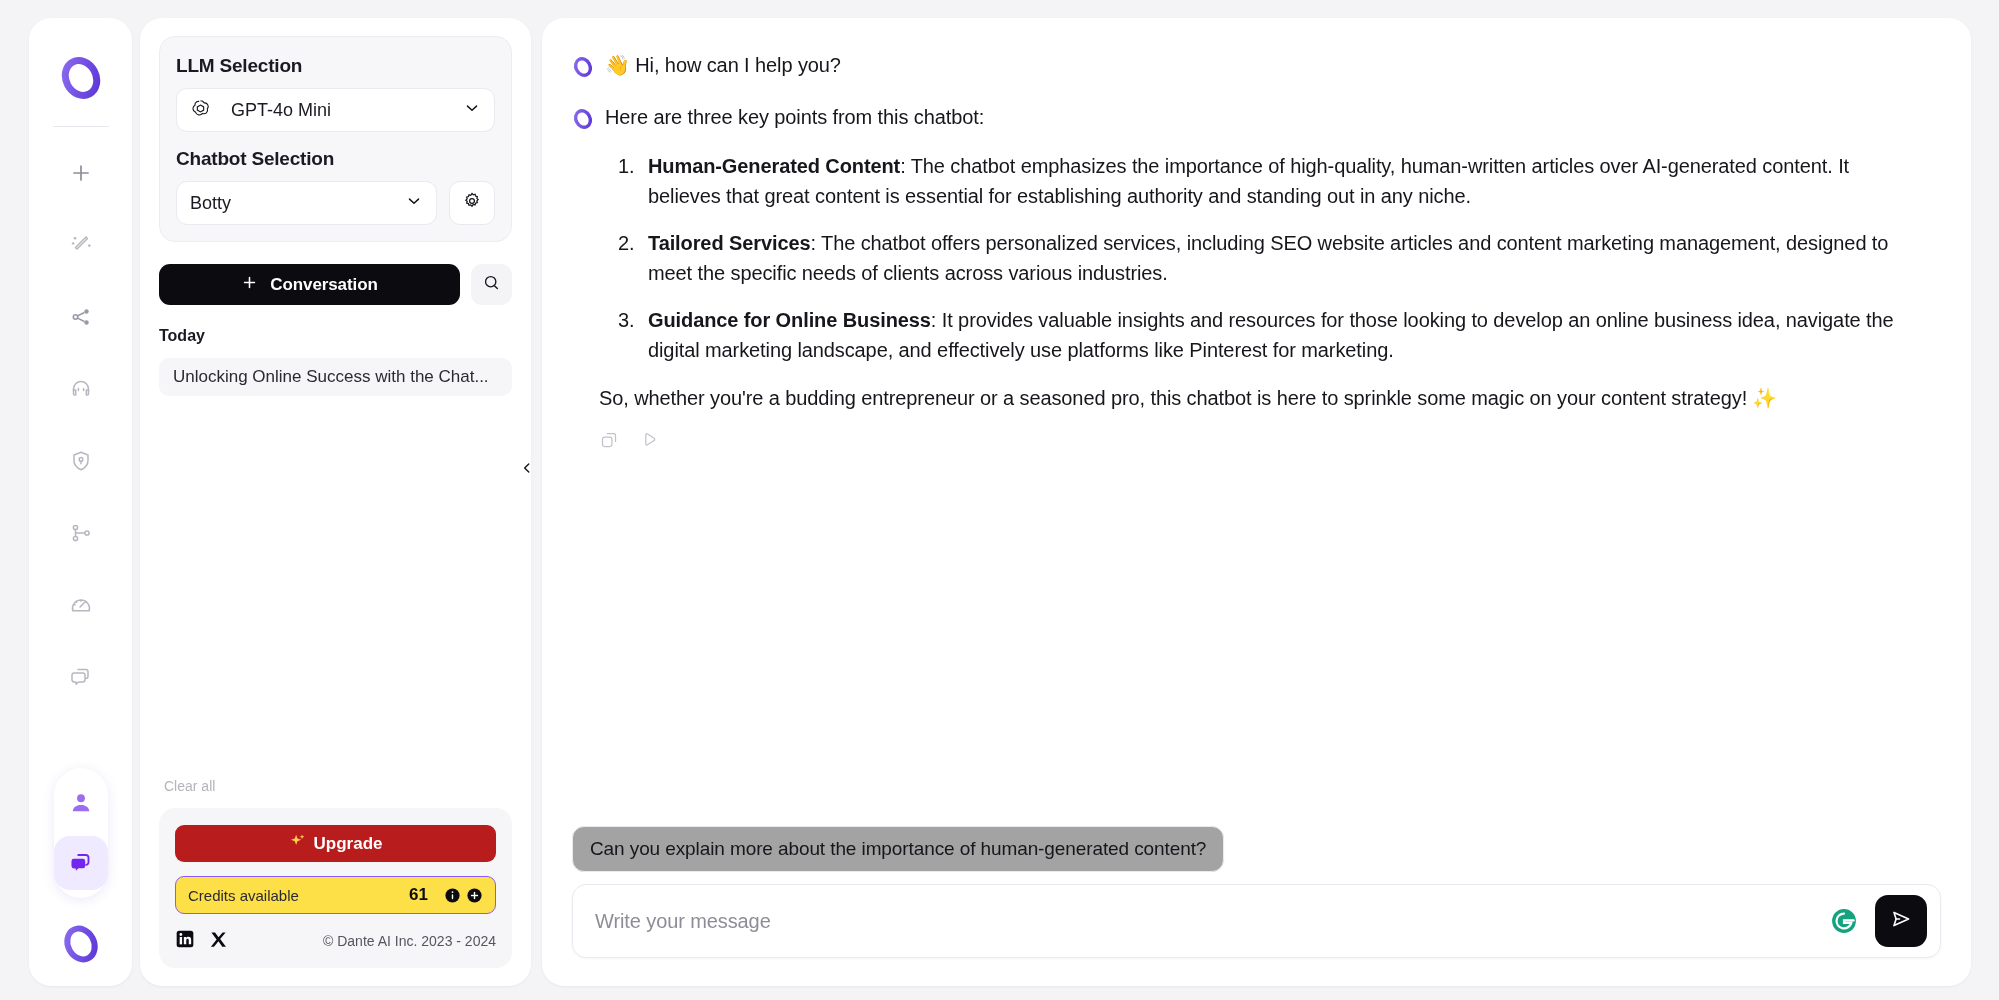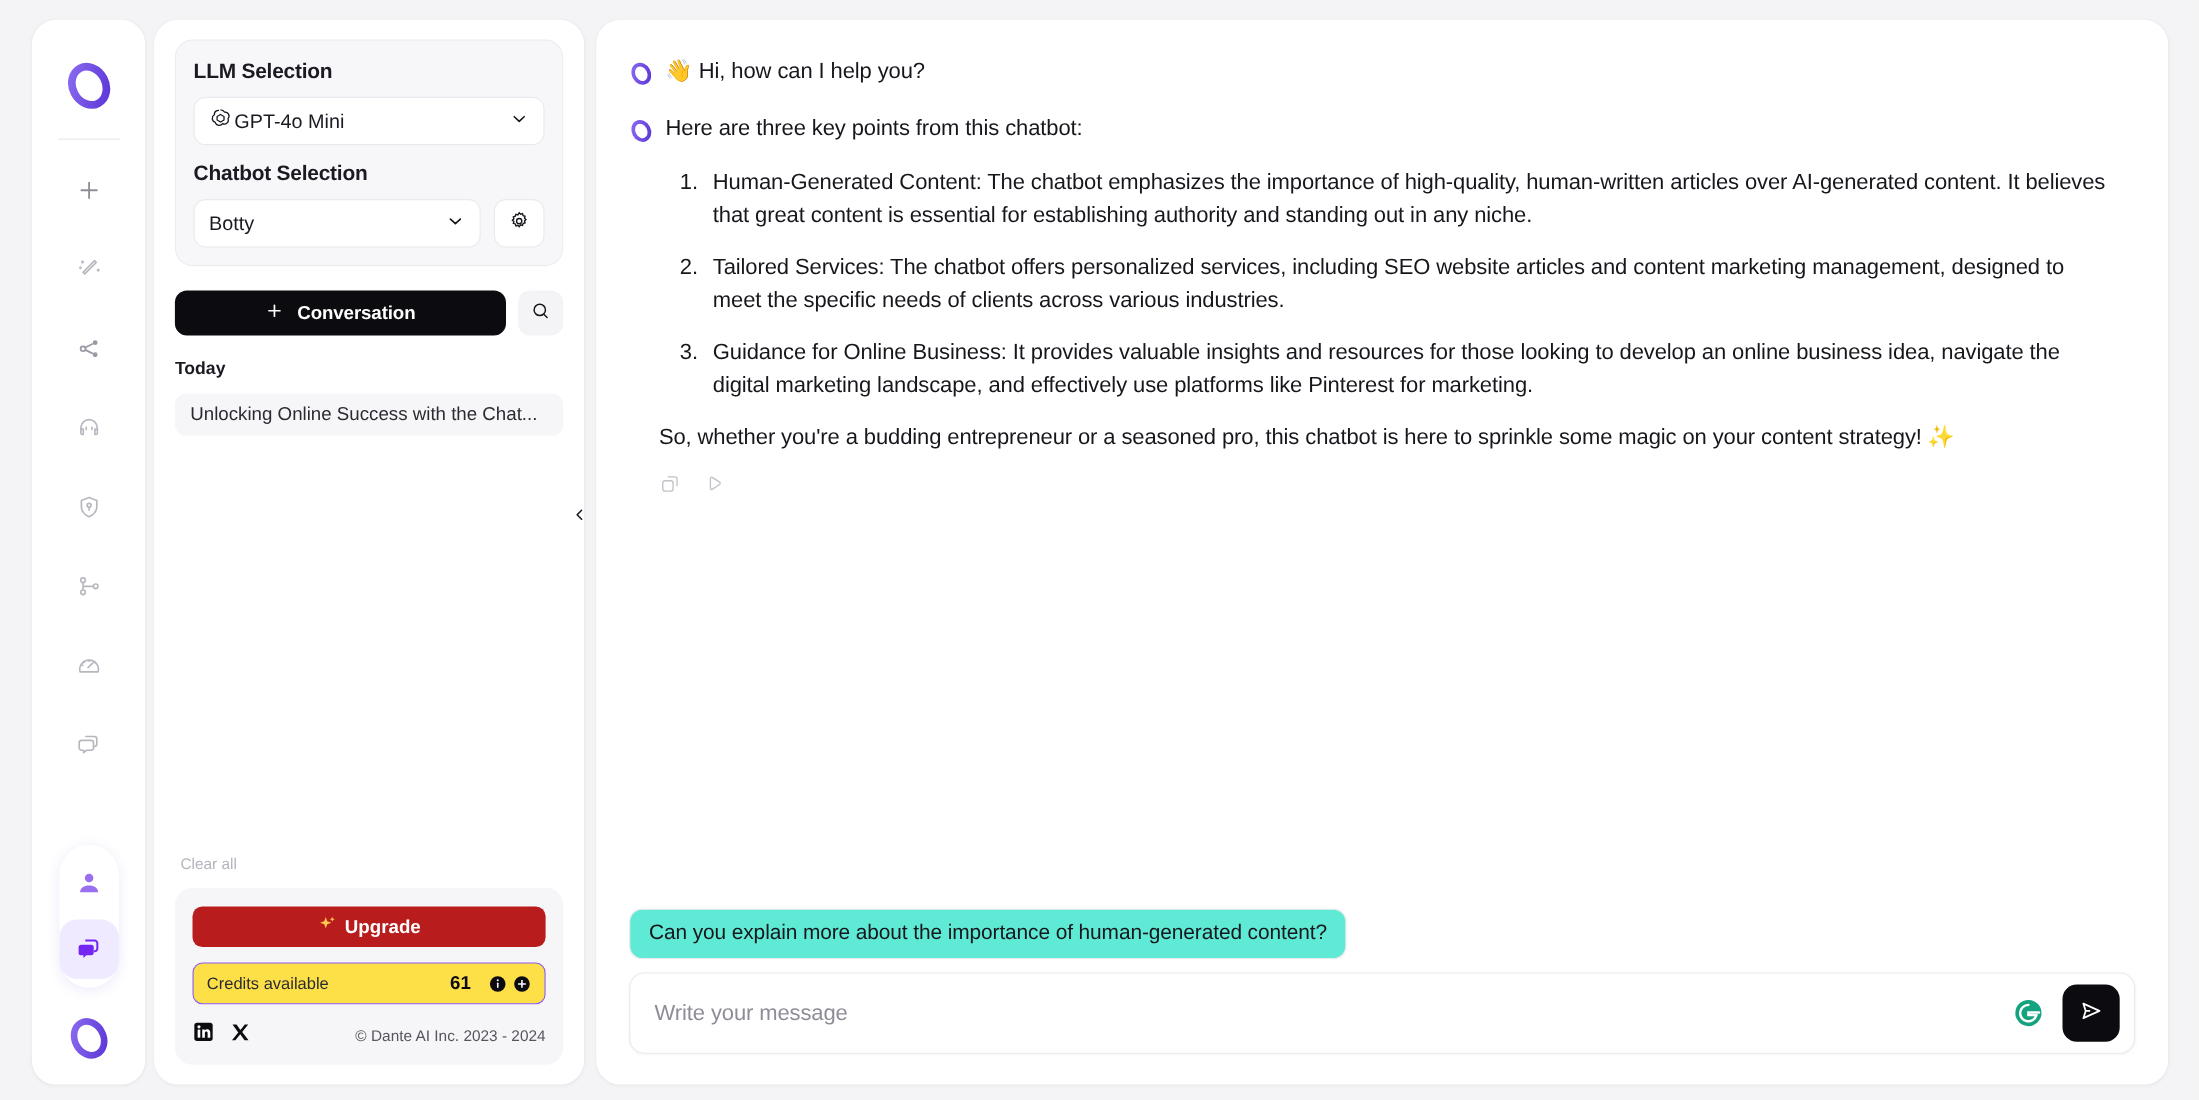--- a/index.html
+++ b/index.html
@@ -87,21 +87,21 @@
     letter-spacing: -.2px;
   }
   .sel-field {
     margin-top: 11px;
     height: 44px;
     background: #ffffff;
     border: 1px solid #e9e9ef;
     border-radius: 11px;
     display: flex; align-items: center;
     padding: 0 13px;
-    gap: 2px;
+    gap: 20px;
     cursor: pointer;
   }
   .sel-field .val {
     flex: 1;
     font-size: 18px; color: #1a1a22;
     white-space: nowrap; overflow: hidden;
   }
   .sel-row2 { margin-top: 16px; }
   .sel-row-flex { display: flex; gap: 12px; align-items: center; margin-top: 11px; }
   .sel-field.grow { flex: 1; margin-top: 0; }
@@ -237,21 +237,21 @@
     padding-left: 68px;
     list-style-position: outside;
   }
   ol.points li {
     font-size: 20px; color: #16161c;
     line-height: 1.48;
     letter-spacing: -.1px;
     margin-bottom: 18px;
     padding-left: 8px;
   }
-  ol.points li b { font-weight: 400; }
+  ol.points li b { font-weight: 700; }
   .closing {
     margin-top: 8px;
     margin-left: 27px;
     font-size: 20px; color: #16161c;
     line-height: 1.4;
     letter-spacing: -.1px;
   }
   .msg-actions {
     margin-top: 18px; margin-left: 27px;
     display: flex; gap: 20px; align-items: center;
@@ -265,21 +265,21 @@
     padding: 0 30px 28px 30px;
   }
   .suggestions {
     display: flex; gap: 18px;
     margin-bottom: 12px;
     overflow: hidden;
   }
   .chip {
     flex: 0 0 auto;
     height: 46px;
-    background: #5eead4;
+    background: #a3a3a3;
     border: 1px solid #e9e9ef;
     border-radius: 12px;
     display: flex; align-items: center;
     padding: 0 17px;
     font-size: 19px; color: #16161c;
     white-space: nowrap;
     cursor: pointer;
     letter-spacing: -.1px;
     box-shadow: 0 1px 2px rgba(16,16,40,.03);
   }

